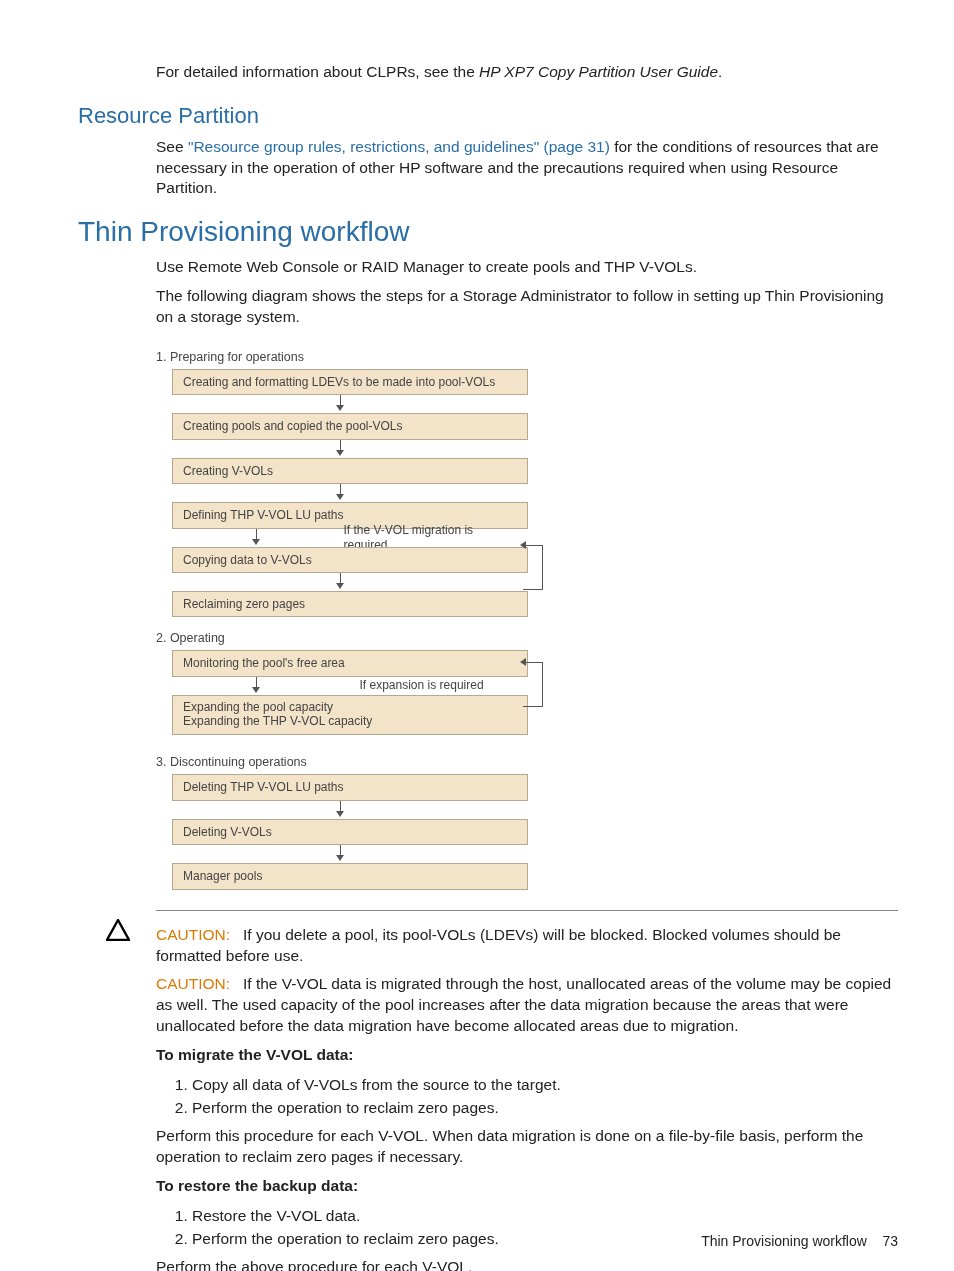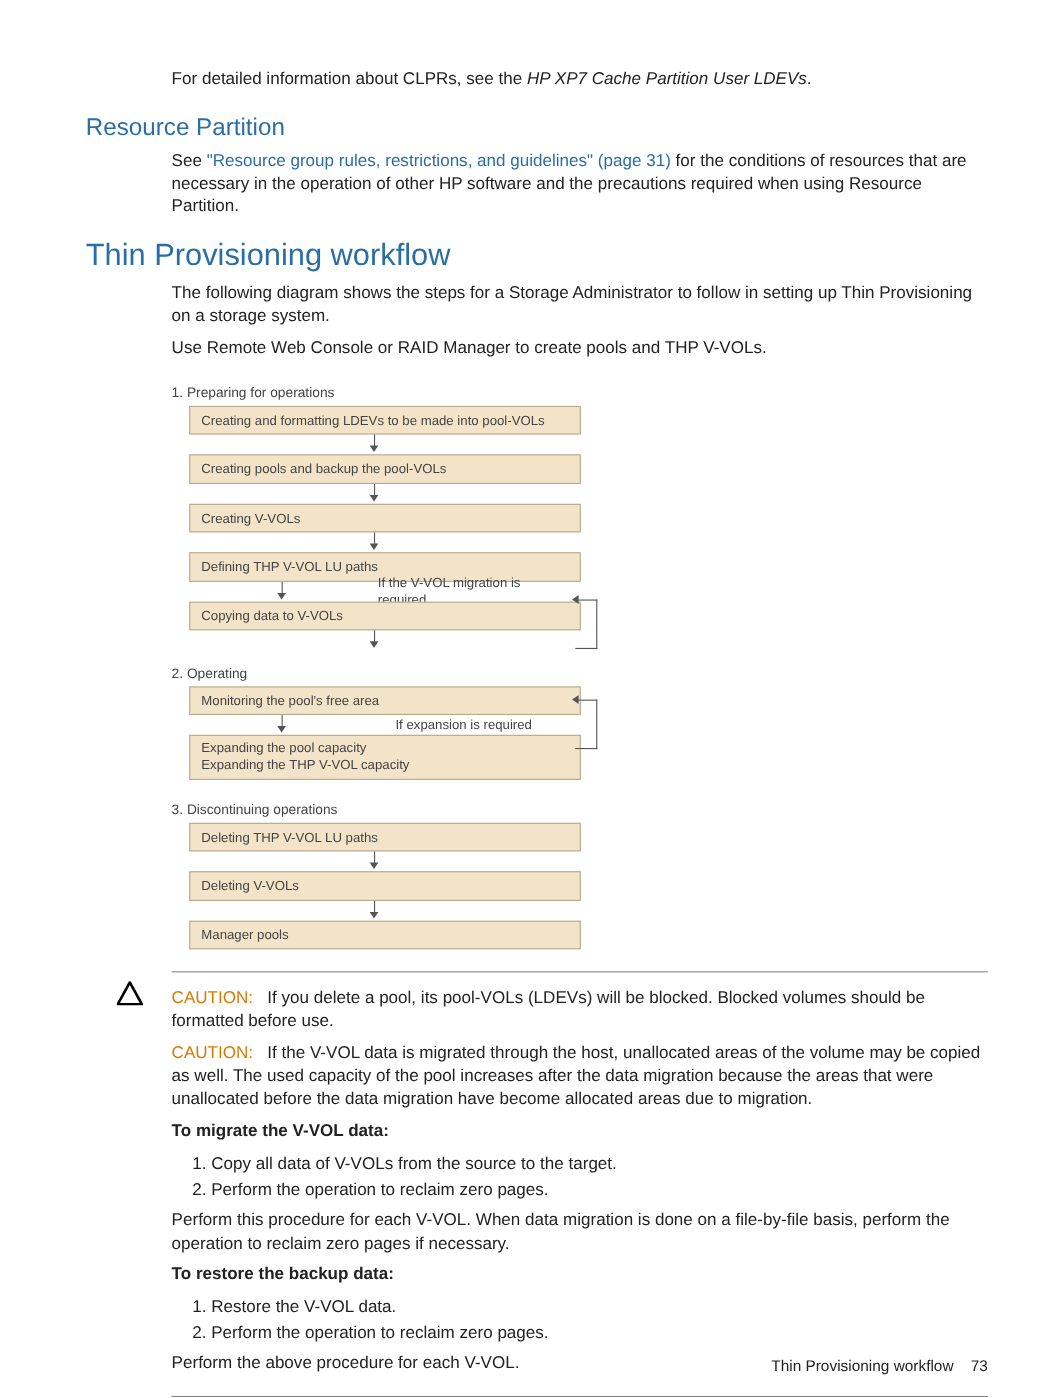--- a/index.html
+++ b/index.html
@@ -147,44 +147,44 @@
     right: 56px;
     font-size: 14px;
   }
 </style>
 </head>
 <body>
 
 <div class="page">
 
   <p class="body-indent">
-    <span>For detailed information about CLPRs, see the </span><span class="italic">HP XP7 Cache Partition User LDEVs</span><span>.</span>
+    <span>For detailed information about CLPRs, see the </span><span class="italic">HP XP7 Copy Partition User Guide</span><span>.</span>
   </p>
 
   <div class="h3">Resource Partition</div>
   <p class="body-indent">
     <span>See </span><span class="link">"Resource group rules, restrictions, and guidelines" (page 31)</span><span> for the conditions of resources that are necessary in the operation of other HP software and the precautions required when using Resource Partition.</span>
   </p>
 
   <div class="h2">Thin Provisioning workflow</div>
+  <p class="body-indent">Use Remote Web Console or RAID Manager to create pools and THP V-VOLs.</p>
   <p class="body-indent">The following diagram shows the steps for a Storage Administrator to follow in setting up Thin Provisioning on a storage system.</p>
-  <p class="body-indent">Use Remote Web Console or RAID Manager to create pools and THP V-VOLs.</p>
 
   <div class="diagram">
 
     <div class="dg-section-title">1. Preparing for operations</div>
     <div class="dg-group">
       <div class="dg-box">Creating and formatting LDEVs to be made into pool-VOLs</div>
       <div class="arrow-row full">
           <div class="down">
             <div class="arrow-line"></div>
             <div class="arrow-down"></div>
           </div>
         </div>
-      <div class="dg-box">Creating pools and backup the pool-VOLs</div>
+      <div class="dg-box">Creating pools and copied the pool-VOLs</div>
       <div class="arrow-row full">
           <div class="down">
             <div class="arrow-line"></div>
             <div class="arrow-down"></div>
           </div>
         </div>
       <div class="dg-box">Creating V-VOLs</div>
       <div class="arrow-row full">
           <div class="down">
             <div class="arrow-line"></div>
@@ -199,20 +199,21 @@
           </div>
         <div class="side">If the V-VOL migration is required</div>
       </div>
       <div class="dg-box">Copying data to V-VOLs</div>
       <div class="arrow-row full">
           <div class="down">
             <div class="arrow-line"></div>
             <div class="arrow-down"></div>
           </div>
         </div>
+      <div class="dg-box">Reclaiming zero pages</div>
 
       <div class="loop-line" style="right:13px; top:176px; height:45px; width:20px;"></div>
       <div class="loop-arrowhead" style="right:30px; top:172px;"></div>
     </div>
 
     <div class="dg-section-title" style="margin-top:10px">2. Operating</div>
     <div class="dg-group">
       <div class="dg-box">Monitoring the pool's free area</div>
       <div class="arrow-row">
         <div class="down">

